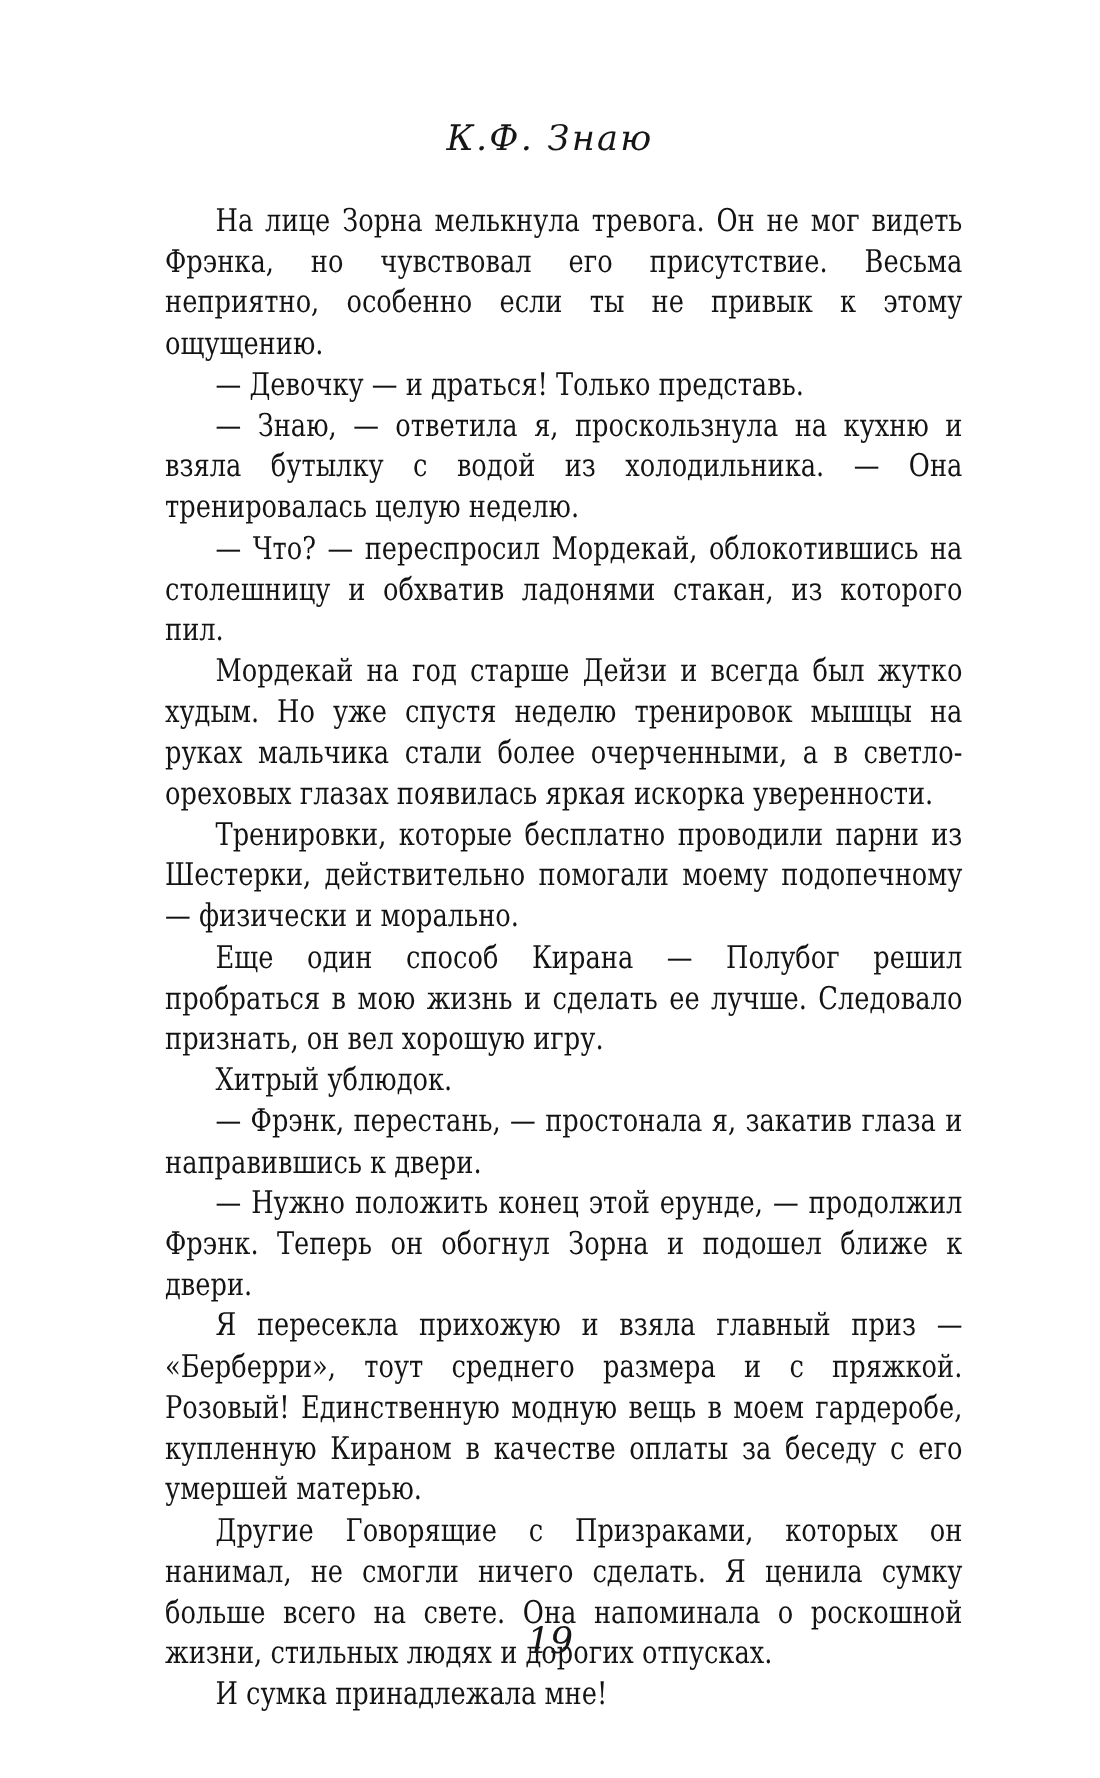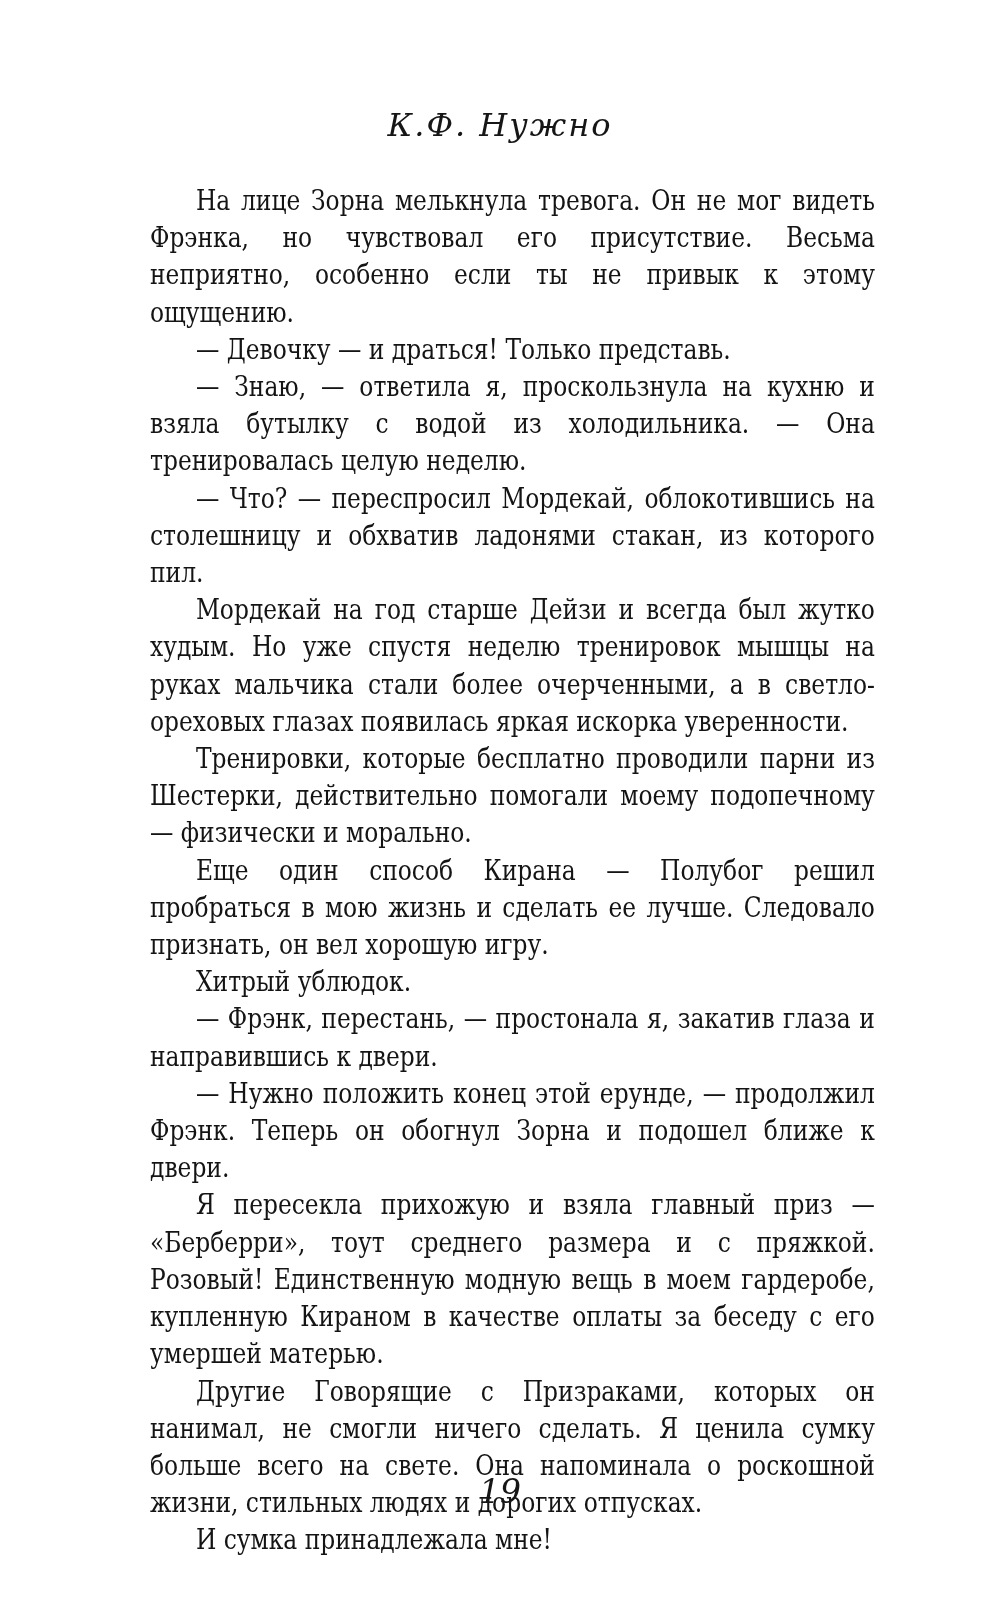--- a/index.html
+++ b/index.html
@@ -56,21 +56,21 @@
     font-family: "DejaVu Serif", "Liberation Serif", serif;
     font-style: italic;
     font-size: 33px;
     color: #161616;
   }
 </style>
 </head>
 <body>
 
 <div class="book-page">
-  <div class="running-head">К.Ф.  Нужно</div>
+  <div class="running-head">К.Ф.  Знаю</div>
 
   <div class="text-block" id="text-block">
       <p class="para">На лице Зорна мелькнула тревога. Он не мог видеть Фрэнка, но чувствовал его присутствие. Весьма неприятно, особенно если ты не привык к этому ощущению.</p>
       <p class="para">— Девочку — и драться! Только представь.</p>
       <p class="para">— Знаю, — ответила я, проскользнула на кухню и взяла бутылку с водой из холодильника. — Она тренировалась целую неделю.</p>
       <p class="para">— Что? — переспросил Мордекай, облокотившись на столешницу и обхватив ладонями стакан, из которого пил.</p>
       <p class="para">Мордекай на год старше Дейзи и всегда был жутко худым. Но уже спустя неделю тренировок мышцы на руках мальчика стали более очерченными, а в светло-ореховых глазах появилась яркая искорка уверенности.</p>
       <p class="para">Тренировки, которые бесплатно проводили парни из Шестерки, действительно помогали моему подопечному — физически и морально.</p>
       <p class="para">Еще один способ Кирана — Полубог решил пробраться в мою жизнь и сделать ее лучше. Следовало признать, он вел хорошую игру.</p>
       <p class="para">Хитрый ублюдок.</p>

